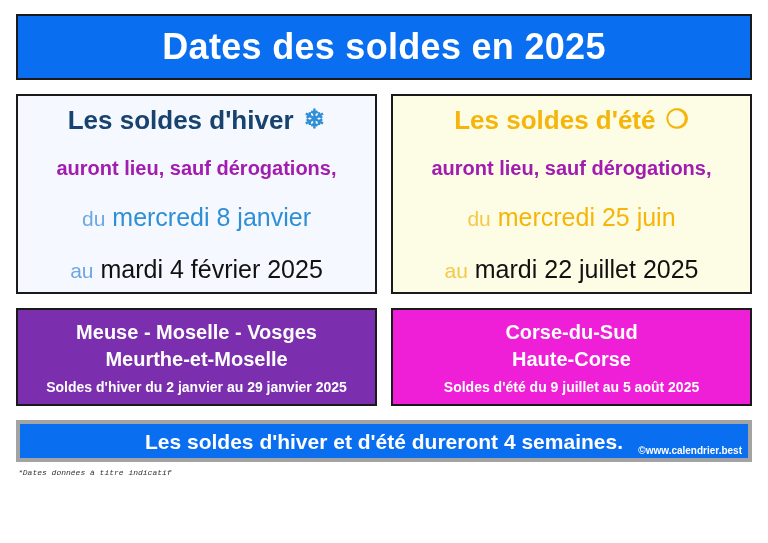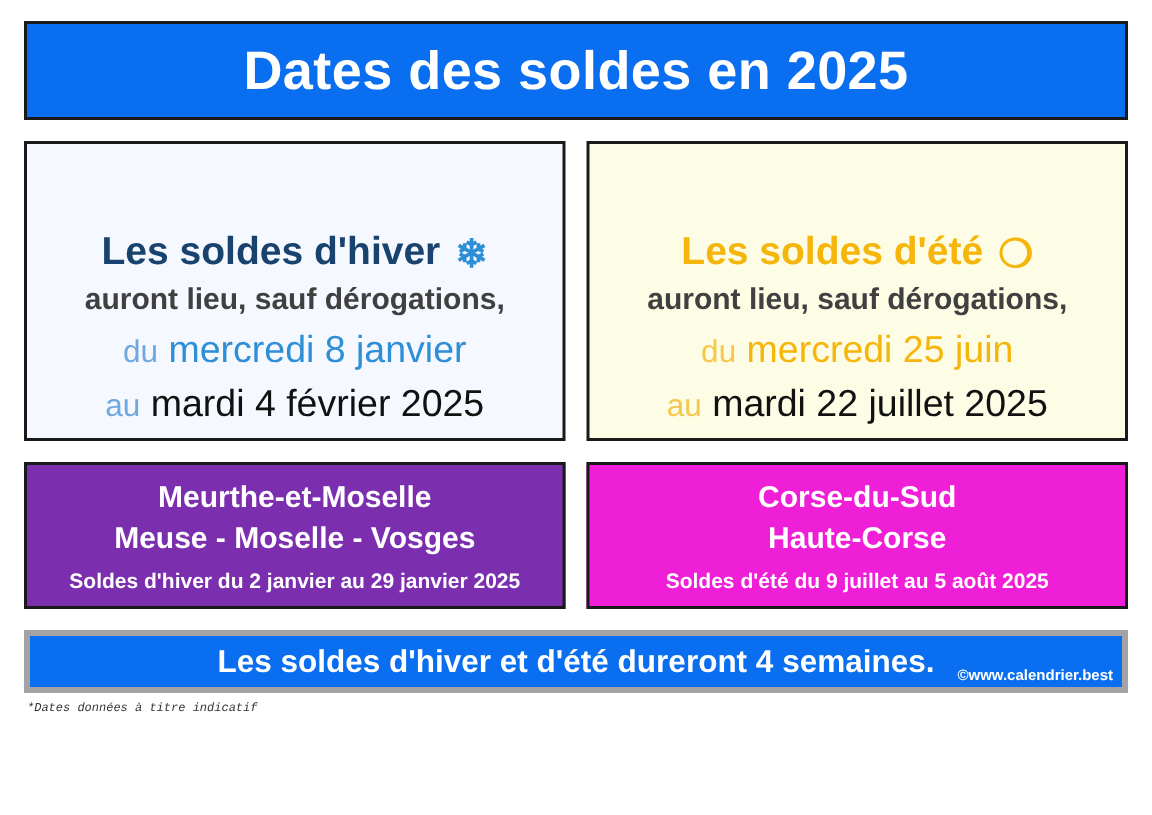--- a/index.html
+++ b/index.html
@@ -62,40 +62,39 @@
   .season-card.winter {
     background: #f5f8ff;
   }
   .season-card.summer {
     background: #fdfce4;
   }
   .season-heading {
     font-size: 26px;
     font-weight: bold;
     display: flex;
-    align-items: flex-end;
+    align-items: flex-start;
     justify-content: center;
     gap: 10px;
     line-height: 1.1;
-    margin-top: 47px;
   }
   .winter .season-heading { color: #17436e; }
   .summer .season-heading { color: #f5b50a; }
   .season-icon {
     font-size: 26px;
     line-height: 1;
     display: inline-block;
   }
   .winter .season-icon { color: #2f8fd6; }
   .summer .season-icon { color: #f5b50a; }
 
   .season-sub {
     font-size: 20px;
     font-weight: bold;
-    color: #404040;
+    color: #a21caf;
     line-height: 1.2;
   }
   .date-line {
     font-size: 25px;
     font-weight: normal;
     color: #111111;
     line-height: 1.2;
     white-space: nowrap;
   }
   .date-line .prefix {
@@ -214,22 +213,22 @@
         <span class="prefix">au</span>
         <span class="plain">mardi 22 juillet 2025</span>
       </div>
     </div>
 
   </div>
 
   <div class="region-row">
 
     <div class="region-card purple">
+      <div class="region-line">Meuse - Moselle - Vosges</div>
       <div class="region-line">Meurthe-et-Moselle</div>
-      <div class="region-line">Meuse - Moselle - Vosges</div>
       <div class="region-note">Soldes d'hiver du 2 janvier au 29 janvier 2025</div>
     </div>
 
     <div class="region-card magenta">
       <div class="region-line">Corse-du-Sud</div>
       <div class="region-line">Haute-Corse</div>
       <div class="region-note">Soldes d'été du 9 juillet au 5 août 2025</div>
     </div>
 
   </div>

